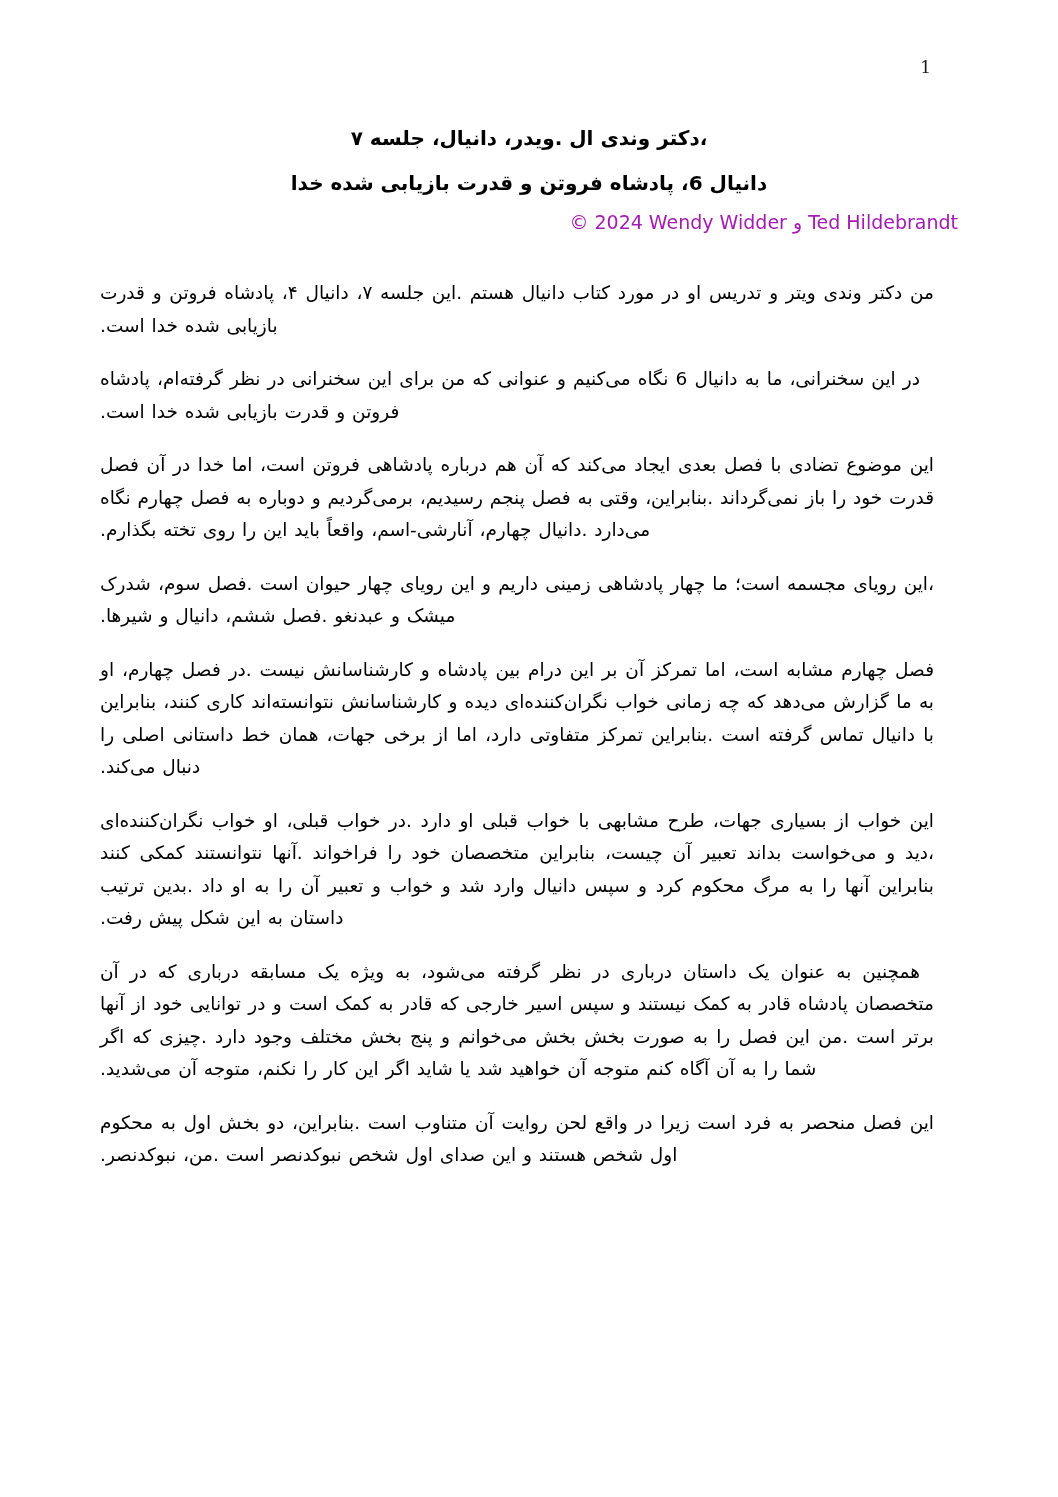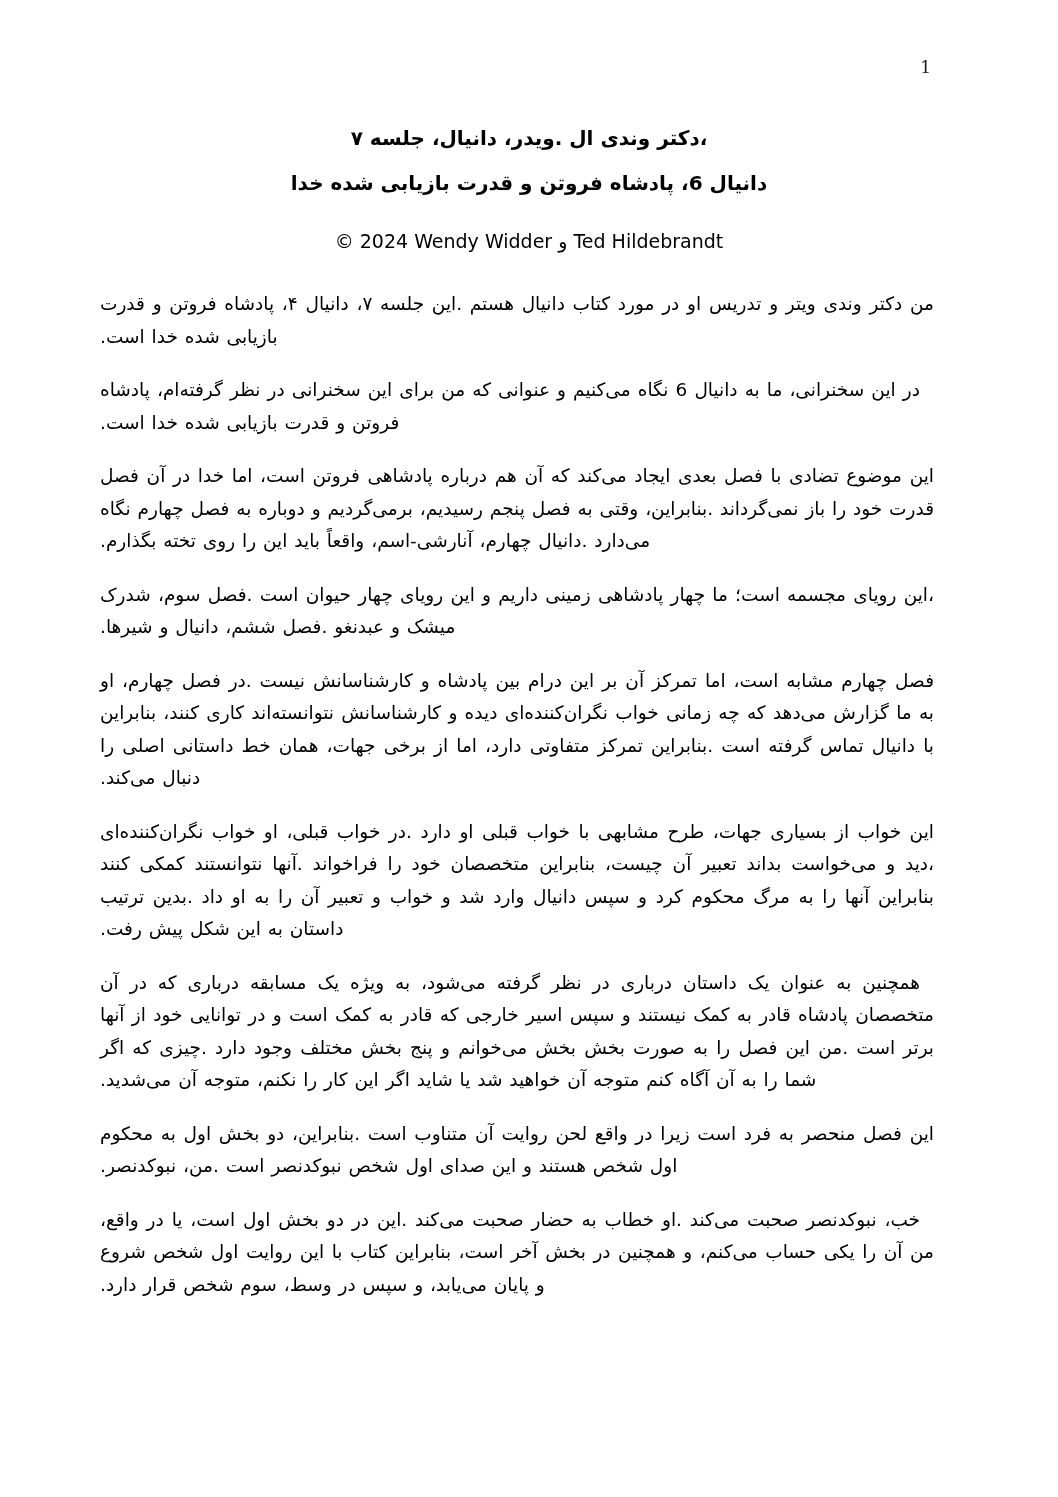--- a/index.html
+++ b/index.html
@@ -23,26 +23,27 @@
   }
   .title-line {
     font-size:20px; font-weight:bold;
     line-height:45px;
     letter-spacing:0;
   }
   .copyright {
     direction:ltr;
     font-size:19px;
     line-height:30px;
-    margin-top:20px;
-    color:#000000;
+    margin-top:1px;
+    color:#a21caf;
+    text-align:right;
   }
   .content {
     direction:rtl;
-    margin-top:32px;
+    margin-top:40px;
     padding:0 124px 0 100px;
   }
   .para {
     font-size:18.5px;
     line-height:32.5px;
     text-align:justify;
     text-align-last:left;   
     margin:0 0 21px 0;
     word-spacing:1px;
   }
@@ -63,16 +64,15 @@
 
   <div class="content" id="content">
       <p class="para" dir="rtl">من دکتر وندی ویتر و تدریس او در مورد کتاب دانیال هستم .این جلسه ۷، دانیال ۴، پادشاه فروتن و قدرت بازیابی شده خدا است.</p>
       <p class="para indent" dir="rtl">در این سخنرانی، ما به دانیال 6 نگاه می‌کنیم و عنوانی که من برای این سخنرانی در نظر گرفته‌ام، پادشاه فروتن و قدرت بازیابی شده خدا است.</p>
       <p class="para" dir="rtl">این موضوع تضادی با فصل بعدی ایجاد می‌کند که آن هم درباره پادشاهی فروتن است، اما خدا در آن فصل قدرت خود را باز نمی‌گرداند .بنابراین، وقتی به فصل پنجم رسیدیم، برمی‌گردیم و دوباره به فصل چهارم نگاه می‌دارد .دانیال چهارم، آنارشی-اسم، واقعاً باید این را روی تخته بگذارم.</p>
       <p class="para" dir="rtl">،این رویای مجسمه است؛ ما چهار پادشاهی زمینی داریم و این رویای چهار حیوان است .فصل سوم، شدرک میشک و عبدنغو .فصل ششم، دانیال و شیرها.</p>
       <p class="para" dir="rtl">فصل چهارم مشابه است، اما تمرکز آن بر این درام بین پادشاه و کارشناسانش نیست .در فصل چهارم، او به ما گزارش می‌دهد که چه زمانی خواب نگران‌کننده‌ای دیده و کارشناسانش نتوانسته‌اند کاری کنند، بنابراین با دانیال تماس گرفته است .بنابراین تمرکز متفاوتی دارد، اما از برخی جهات، همان خط داستانی اصلی را دنبال می‌کند.</p>
       <p class="para" dir="rtl">این خواب از بسیاری جهات، طرح مشابهی با خواب قبلی او دارد .در خواب قبلی، او خواب نگران‌کننده‌ای ،دید و می‌خواست بداند تعبیر آن چیست، بنابراین متخصصان خود را فراخواند .آنها نتوانستند کمکی کنند بنابراین آنها را به مرگ محکوم کرد و سپس دانیال وارد شد و خواب و تعبیر آن را به او داد .بدین ترتیب داستان به این شکل پیش رفت.</p>
       <p class="para indent" dir="rtl">همچنین به عنوان یک داستان درباری در نظر گرفته می‌شود، به ویژه یک مسابقه درباری که در آن متخصصان پادشاه قادر به کمک نیستند و سپس اسیر خارجی که قادر به کمک است و در توانایی خود از آنها برتر است .من این فصل را به صورت بخش بخش می‌خوانم و پنج بخش مختلف وجود دارد .چیزی که اگر شما را به آن آگاه کنم متوجه آن خواهید شد یا شاید اگر این کار را نکنم، متوجه آن می‌شدید.</p>
       <p class="para" dir="rtl">این فصل منحصر به فرد است زیرا در واقع لحن روایت آن متناوب است .بنابراین، دو بخش اول به محکوم اول شخص هستند و این صدای اول شخص نبوکدنصر است .من، نبوکدنصر.</p>
-      <p class="para indent" dir="rtl">خب، نبوکدنصر صحبت می‌کند .او خطاب به حضار صحبت می‌کند .این در دو بخش اول است، یا در واقع، من آن را یکی حساب می‌کنم، و همچنین در بخش آخر است، بنابراین کتاب با این روایت اول شخص شروع و پایان می‌یابد، و سپس در وسط، سوم شخص قرار دارد.</p>
     </div>
 
 </div>
 
 </body></html>

